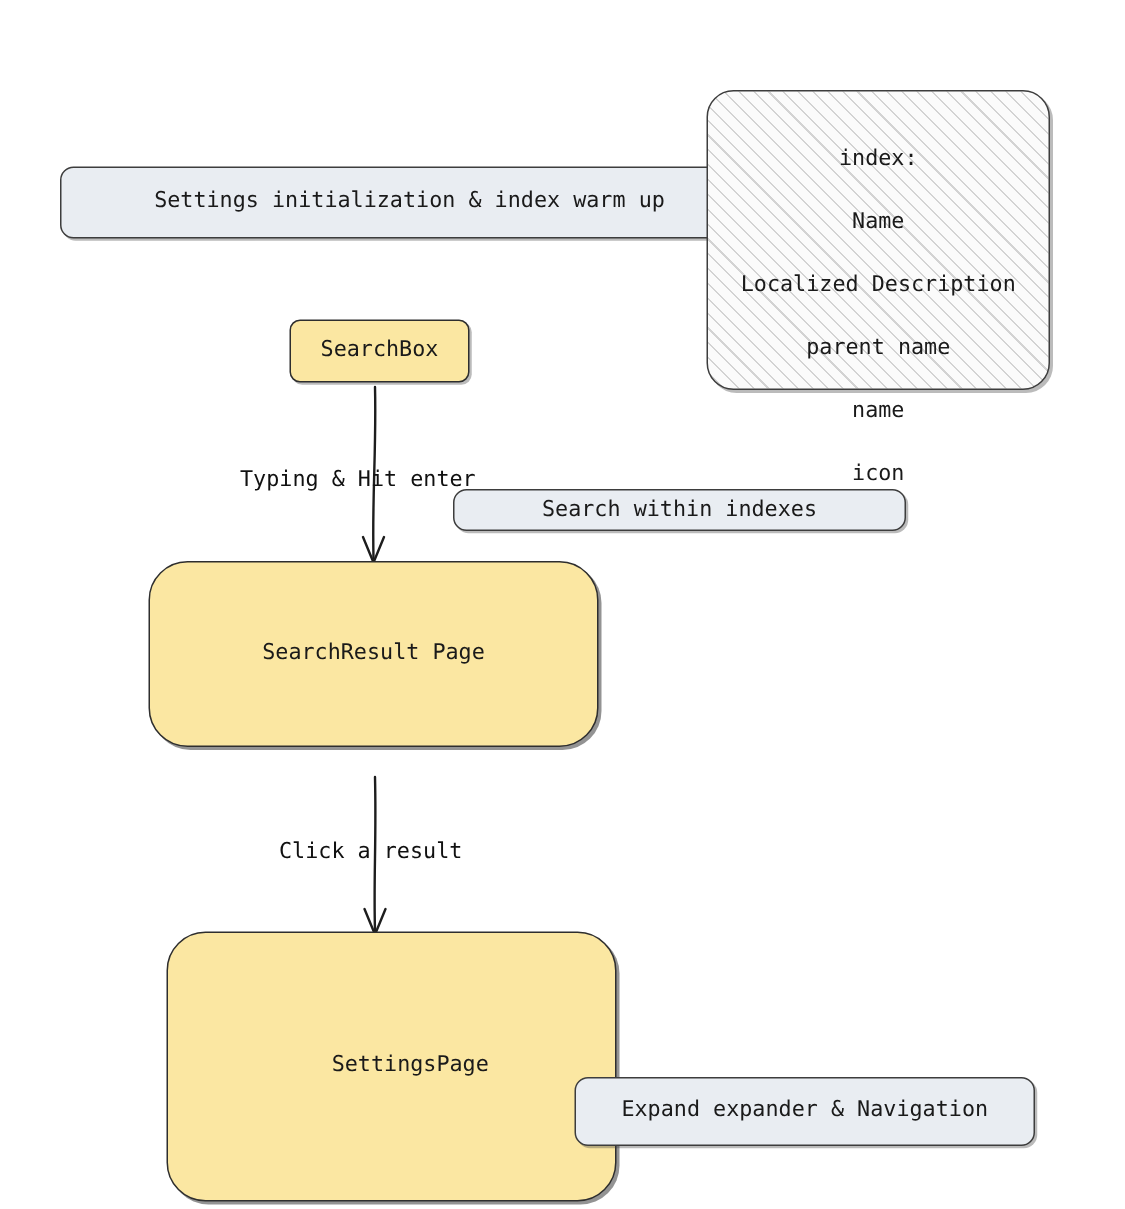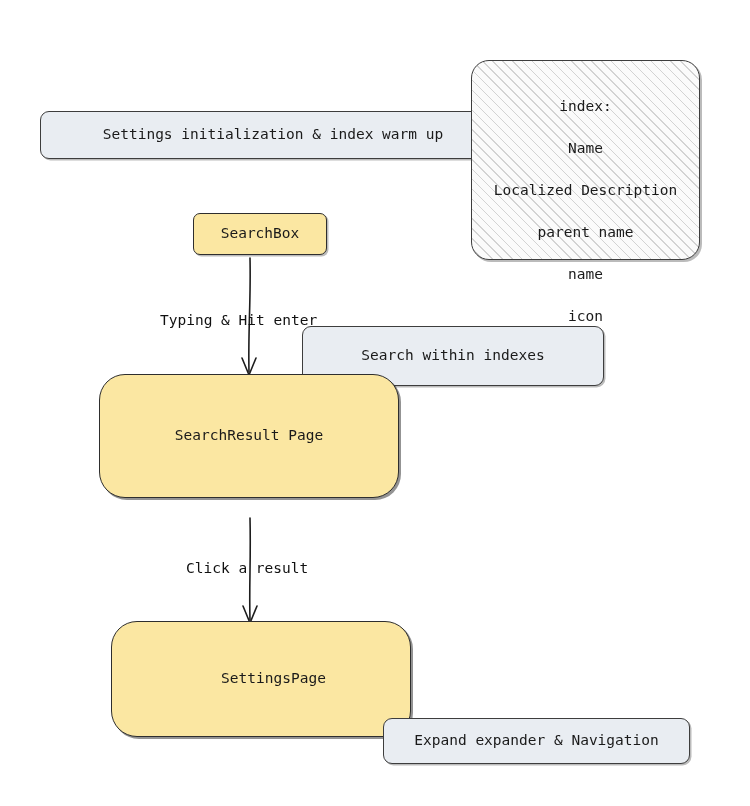--- a/index.html
+++ b/index.html
@@ -109,35 +109,35 @@
   <div class="inner">
     <span class="idxline">index:</span>
     <span class="idxline">Name</span>
     <span class="idxline">Localized Description</span>
     <span class="idxline">parent name</span>
     <span class="idxline">name</span>
     <span class="idxline">icon</span>
   </div>
 </div>
 
-<div class="node yellow small" style="left:193px; top:213px; width:134px; height:42px;">
+<div class="node yellow small" style="left:193px; top:213px; width:120px; height:42px;">
   <span>SearchBox</span>
 </div>
 
 <div class="edge-label" style="left:160px; top:312px;">Typing &amp; Hit enter</div>
 
-<div class="node note" style="left:302px; top:326px; width:302px; height:60px;">
+<div class="node note" style="left:302px; top:326px; width:302px; height:28px;">
   <span>Search within indexes</span>
 </div>
 
 <div class="node yellow big" style="left:99px; top:374px; width:300px; height:124px;">
   <span>SearchResult Page</span>
 </div>
 
 <div class="edge-label" style="left:186px; top:560px;">Click a result</div>
 
-<div class="node yellow big" style="left:111px; top:621px; width:300px; height:116px;padding-left:25px;">
+<div class="node yellow big" style="left:111px; top:621px; width:300px; height:180px;padding-left:25px;">
   <span>SettingsPage</span>
 </div>
 
 <div class="node note" style="left:383px; top:718px; width:307px; height:46px;">
   <span>Expand expander &amp; Navigation</span>
 </div>
 
 </body></html>

